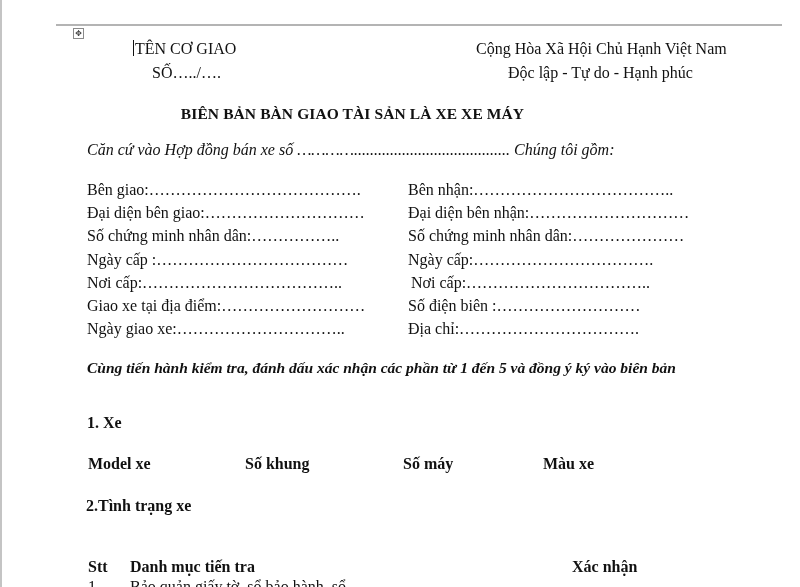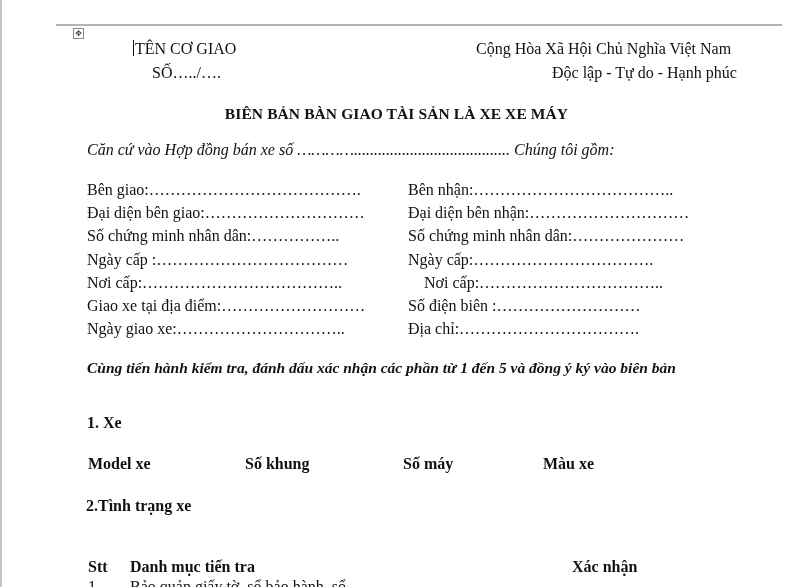--- a/index.html
+++ b/index.html
@@ -44,30 +44,29 @@
   .org-name { left: 133px; top: 40px; font-size: 16px; }
   .org-name .caret {
     display: inline-block;
     width: 1px; height: 16px;
     background: #111;
     vertical-align: -2px;
     margin-right: 1px;
   }
   .doc-number { left: 152px; top: 64px; font-size: 16px; }
   .country { left: 476px; top: 40px; font-size: 16px; }
-  .motto { left: 508px; top: 64px; font-size: 16px; margin-left: 44px; }
+  .motto { left: 508px; top: 64px; font-size: 16px; }
 
   .title {
     left: 0; width: 705px;
     top: 105px;
     text-align: center;
     font-weight: bold;
     font-size: 15.5px;
     letter-spacing: 0.1px;
-    margin-left: 44px;
   }
   .basis {
     left: 87px; top: 141px;
     font-style: italic;
     font-size: 16px;
   }
 
   .party-row { font-size: 16px; }
 
   .agreement {
@@ -91,39 +90,39 @@
 <body>
 
 <div class="page-edge-left"></div>
 <div class="top-rule"></div>
 <div class="move-handle">✥</div>
 
 <div class="abs org-name">
   <span class="caret"></span><span>TÊN CƠ GIAO</span>
 </div>
 <div class="abs doc-number">SỐ…../….</div>
-<div class="abs country">Cộng Hòa Xã Hội Chủ Nghĩa Việt Nam</div>
+<div class="abs country">Cộng Hòa Xã Hội Chủ Hạnh Việt Nam</div>
 <div class="abs motto">Độc lập - Tự do - Hạnh phúc</div>
 
 <div class="abs title">BIÊN BẢN BÀN GIAO TÀI SẢN LÀ XE XE MÁY</div>
 <div class="abs basis">Căn cứ vào Hợp đồng bán xe số …………....................................... Chúng tôi gồm:</div>
 
 <div class="abs party-row" style="left:87px;top:181px">Bên giao:………………………………….</div>
 <div class="abs party-row" style="left:87px;top:204px">Đại diện bên giao:…………………………</div>
 <div class="abs party-row" style="left:87px;top:227px">Số chứng minh nhân dân:……………..</div>
 <div class="abs party-row" style="left:87px;top:251px">Ngày cấp :………………………………</div>
 <div class="abs party-row" style="left:87px;top:274px">Nơi cấp:………………………………..</div>
 <div class="abs party-row" style="left:87px;top:297px">Giao xe tại địa điểm:………………………</div>
 <div class="abs party-row" style="left:87px;top:320px">Ngày giao xe:…………………………..</div>
 
 <div class="abs party-row" style="left:408px;top:181px">Bên nhận:………………………………..</div>
 <div class="abs party-row" style="left:408px;top:204px">Đại diện bên nhận:…………………………</div>
 <div class="abs party-row" style="left:408px;top:227px">Số chứng minh nhân dân:…………………</div>
 <div class="abs party-row" style="left:408px;top:251px">Ngày cấp:…………………………….</div>
-<div class="abs party-row" style="left:424px;top:274px">Nơi cấp:……………………………..</div>
+<div class="abs party-row" style="left:411px;top:274px">Nơi cấp:……………………………..</div>
 <div class="abs party-row" style="left:408px;top:297px">Số điện biên :………………………</div>
 <div class="abs party-row" style="left:408px;top:320px">Địa chỉ:…………………………….</div>
 
 <div class="abs agreement">
   <div>Cùng tiến hành kiểm tra, đánh dấu xác nhận các phần từ 1 đến 5 và đồng ý ký vào biên bản</div>
 </div>
 
 <div class="abs sec" style="left:87px;top:414px">1. Xe</div>
 
 <div class="abs col-head" style="left:88px;top:455px">Model xe</div>

